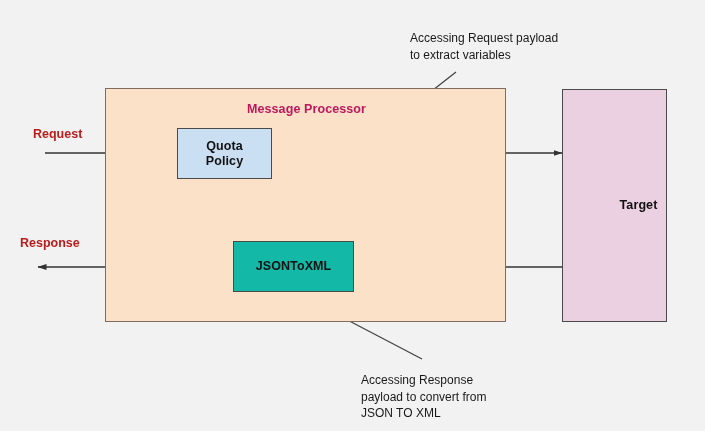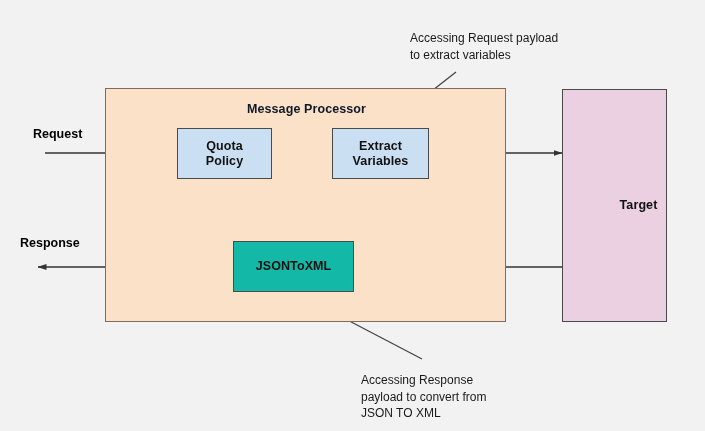--- a/index.html
+++ b/index.html
@@ -51,21 +51,21 @@
     border-color: #806b5f;
   }
   #mp-title {
     position: absolute;
     left: 0;
     top: 13px;
     width: 401px;
     text-align: center;
     font-size: 12.5px;
     font-weight: bold;
-    color: #0f172a;
+    color: #be185d;
   }
   #quota-policy {
     left: 177px;
     top: 128px;
     width: 95px;
     height: 51px;
     background: #cbdff2;
     font-size: 12.5px;
   }
   #extract-variables {
@@ -89,21 +89,21 @@
     top: 89px;
     width: 105px;
     height: 233px;
     background: #ebd0e1;
     font-size: 12.5px;
   }
   .edge-label {
     position: absolute;
     font-size: 12.5px;
     font-weight: bold;
-    color: #000000;
+    color: #b91c1c;
     white-space: nowrap;
   }
   #request-label { left: 33px; top: 127px; }
   #response-label { left: 20px; top: 236px; }
   .annotation {
     position: absolute;
     font-size: 12px;
     color: #1a1a1a;
     line-height: 1.38;
     white-space: pre-line;
@@ -137,22 +137,20 @@
     <line x1="292" y1="291" x2="422" y2="359" stroke="#444444" stroke-width="1.3"></line>
   </svg>
 
   <div class="node container" id="message-processor">
     <div id="mp-title">Message Processor</div>
   </div>
 
   <div class="node" id="quota-policy" style="white-space: pre-line;">Quota
 Policy</div>
 
-  <div class="node" id="extract-variables" style="white-space: pre-line;">Extract
-Variables</div>
 
   <div class="node" id="jsontoxml" style="white-space: pre-line;">JSONToXML</div>
 
   <div class="node" id="target" style="white-space: pre-line; padding-left: 48px;">Target</div>
 
   <div class="edge-label" id="request-label">Request</div>
 
   <div class="edge-label" id="response-label">Response</div>
 
   <div class="annotation" id="annotation-request">Accessing Request payload

